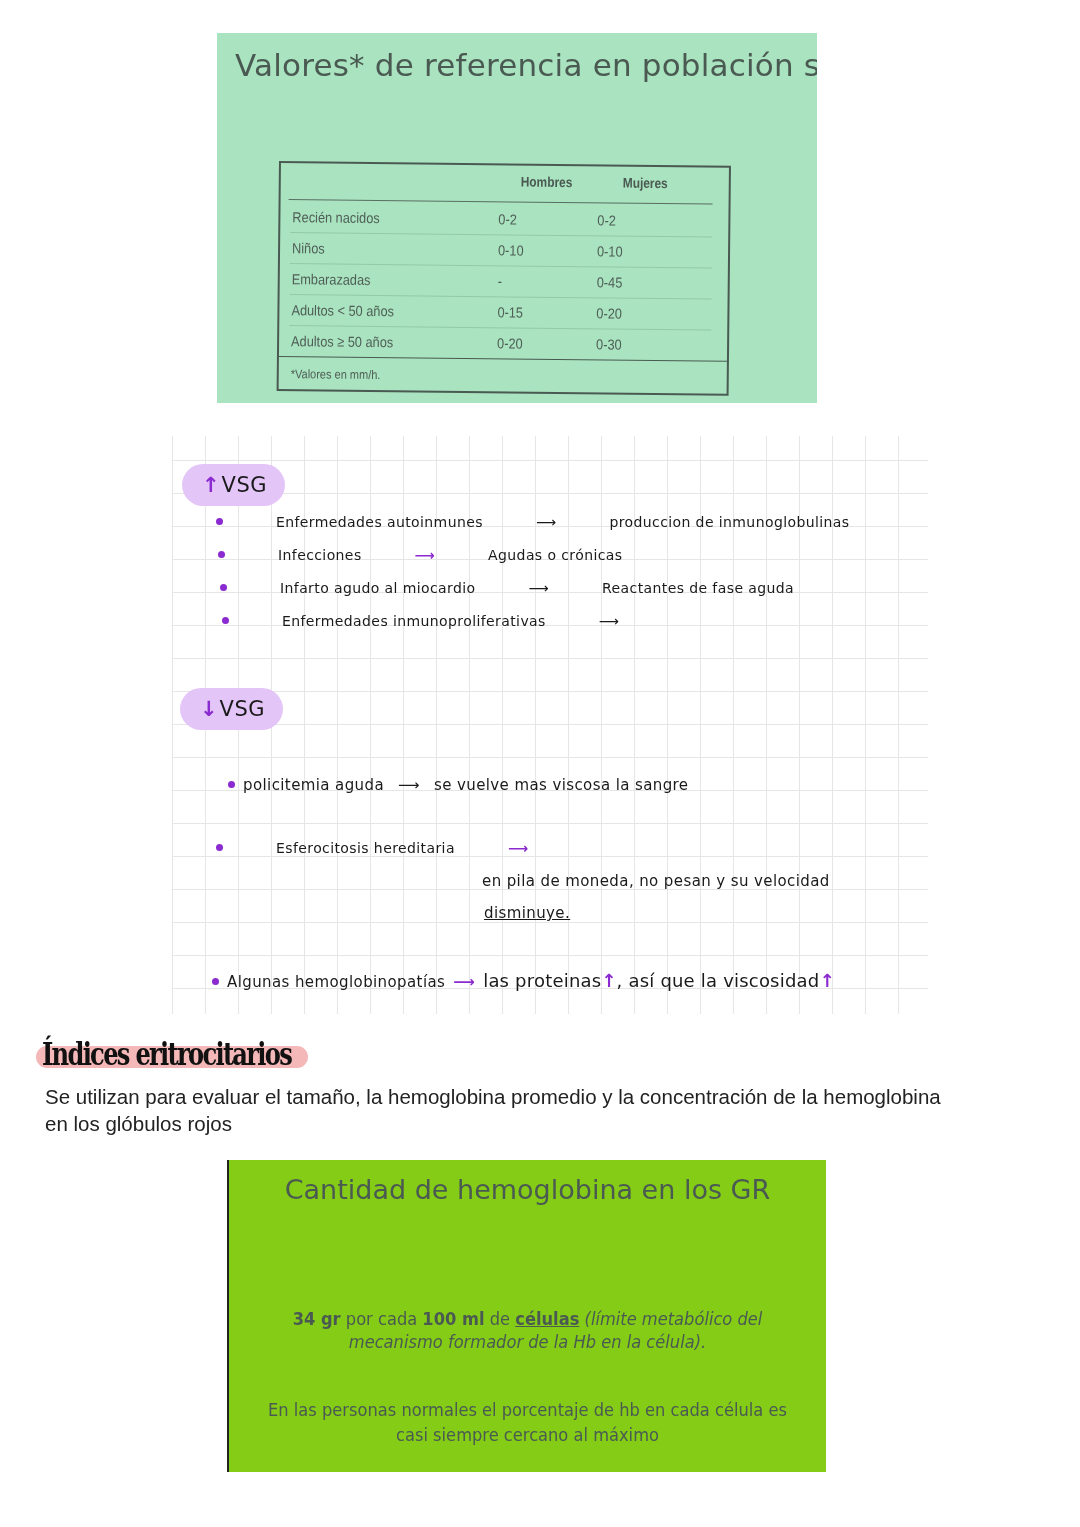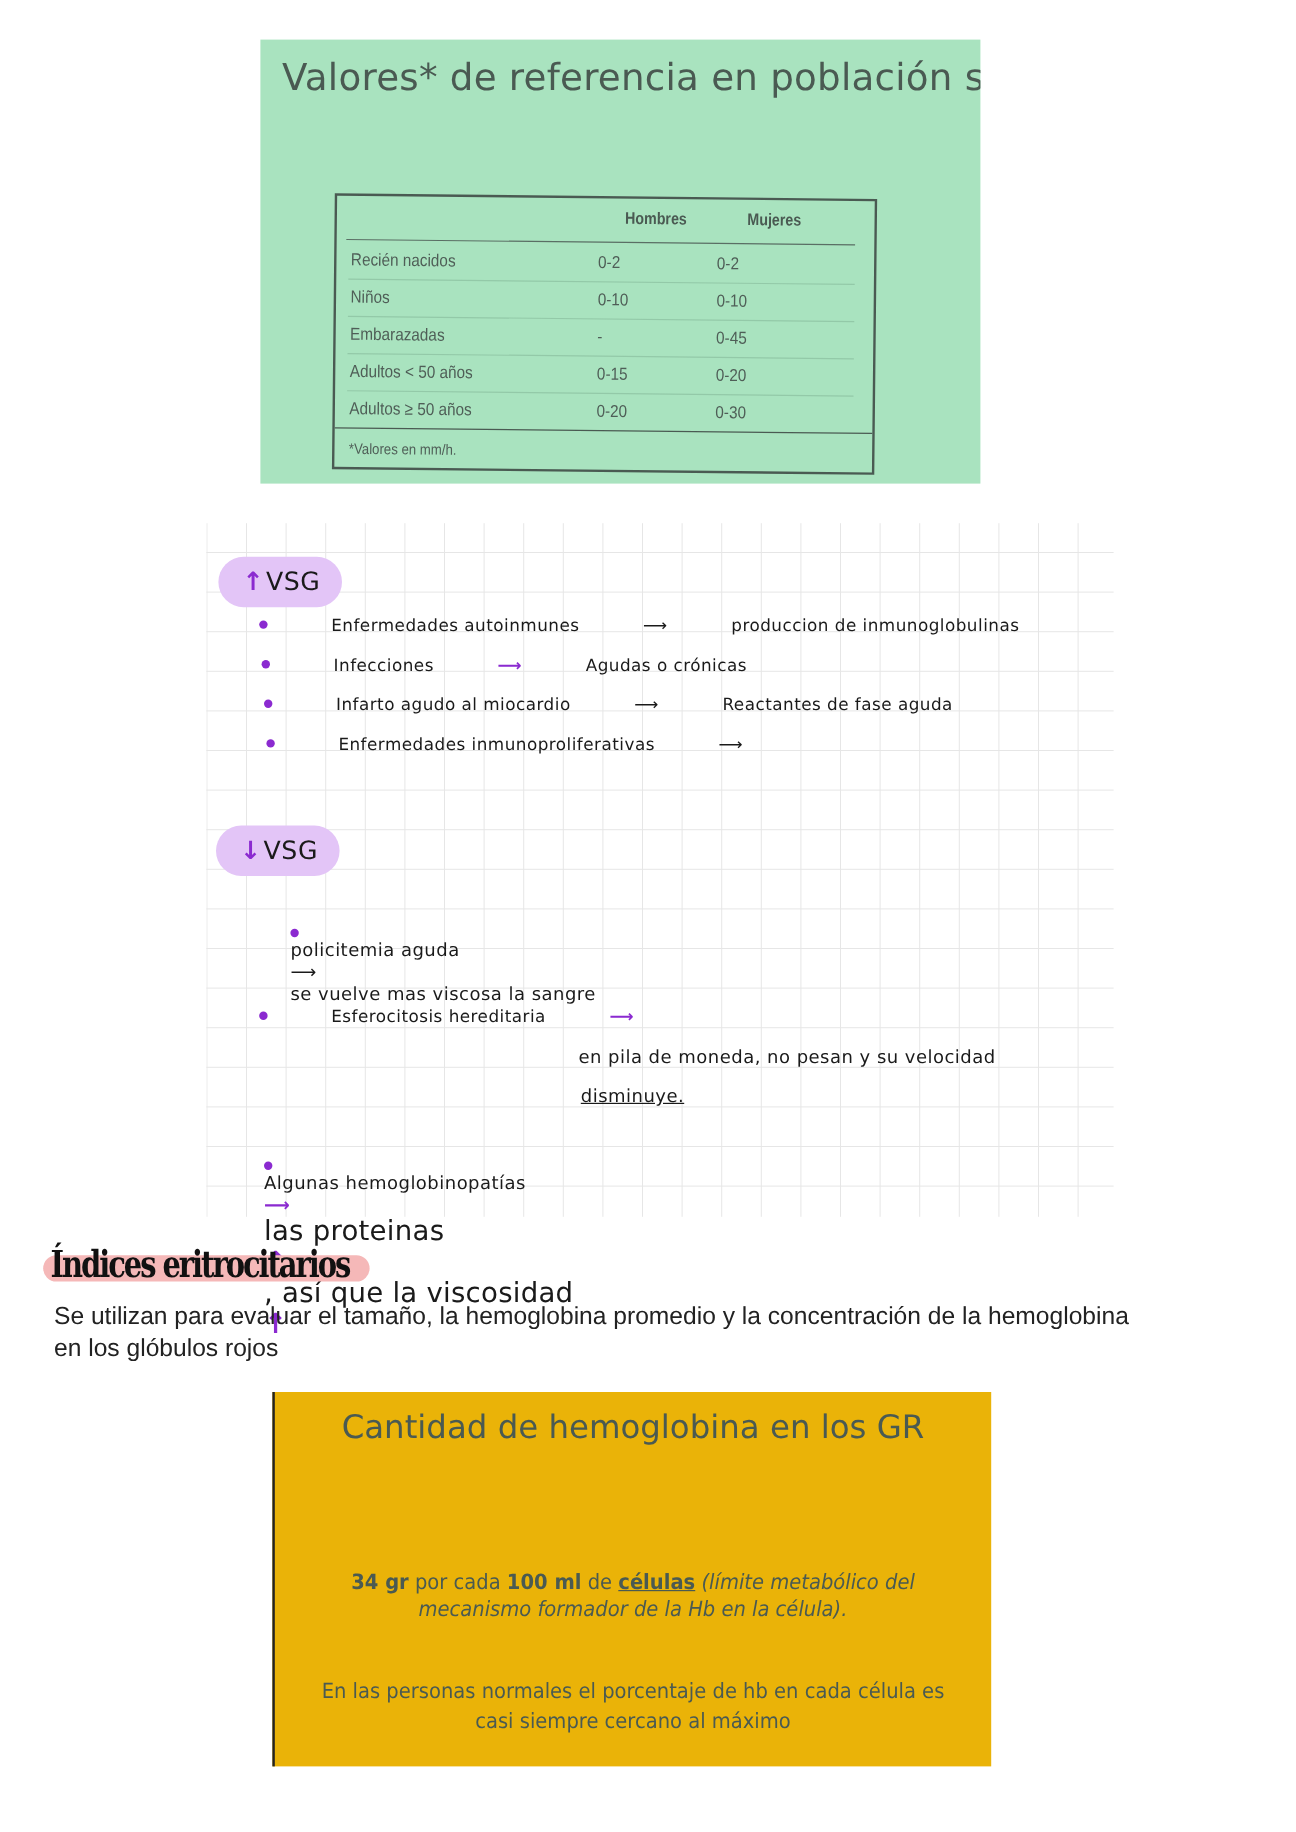--- a/index.html
+++ b/index.html
@@ -28,35 +28,35 @@
       background-size: 33px 33px;
       background-position: 0 24px;
     }
     .hw { font-family: "DejaVu Sans", sans-serif; color: #1a1a1a; }
     .pill { position: absolute; height: 42px; border-radius: 22px; background: #e3c5f7; display: flex; align-items: center; padding: 0 18px 0 20px; font-size: 21px; }
     .pill .arrow { color: #8b2ad0; font-weight: bold; margin-right: 2px; }
     .pill .label { color: #1a1a1a; letter-spacing: 0.5px; }
     .bullet { position: absolute; display: flex; align-items: baseline; white-space: nowrap; }
     .dot { display: inline-block; width: 7px; height: 7px; border-radius: 50%; background: #8b2ad0; margin-right: 8px; position: relative; top: -2px; }
     .b-small { font-size: 14px; letter-spacing: 0.4px; gap: 45px; }
-    .b-med { font-size: 15px; letter-spacing: 0.4px; flex-direction: column; }
-    .b-large { font-size: 23px; letter-spacing: 0.2px; }
+    .b-med { font-size: 15px; letter-spacing: 0.4px; }
+    .b-large { font-size: 18px; letter-spacing: 0.2px; }
     .arr { margin: 0 8px; color: #1a1a1a; }
     .arr.purple { color: #8b2ad0; font-weight: bold; }
     .up-p { color: #8b2ad0; font-weight: bold; }
     .cont { position: absolute; white-space: nowrap; }
 
     
     .sec-title { position: absolute; left: 36px; top: 1036px; height: 40px; }
     .sec-title .hl { position: absolute; left: 0; top: 10px; width: 272px; height: 22px; background: #f5b8b8; border-radius: 12px; }
     .sec-title .txt { position: relative; left: 6px; top: 0; font-family: "DejaVu Serif", serif; font-size: 31px; font-weight: bold; letter-spacing: -2.2px; color: #111; transform: scaleX(0.78); transform-origin: left top; display: inline-block; white-space: nowrap; }
     .sec-desc { position: absolute; left: 45px; top: 1083px; width: 900px; font-family: "Liberation Sans", sans-serif; font-size: 20.5px; line-height: 27px; color: #222; }
 
     
-    .slide2 { position: absolute; left: 227px; top: 1160px; width: 597px; height: 312px; background: #eab308; overflow: hidden; border-left: 2px solid #222; }
+    .slide2 { position: absolute; left: 227px; top: 1160px; width: 597px; height: 312px; background: #84cc16; overflow: hidden; border-left: 2px solid #222; }
     .slide2 .s-title { position: absolute; left: 0; right: 0; top: 14px; text-align: center; font-family: "DejaVu Sans", sans-serif; font-size: 27px; color: #4a5a52; white-space: nowrap; }
     .slide2 .p1 { position: absolute; left: 6px; right: 6px; top: 148px; text-align: center; font-family: "DejaVu Sans", sans-serif; font-size: 17.5px; line-height: 23px; color: #4a5a52; transform: scaleX(0.93); transform-origin: center top; }
     .slide2 .p2 { position: absolute; left: 0; right: 0; top: 238px; text-align: center; font-family: "DejaVu Sans", sans-serif; font-size: 17.5px; line-height: 25px; color: #4a5a52; transform: scaleX(0.93); transform-origin: center top; }
     .b { font-weight: bold; }
     .u { text-decoration: underline; font-weight: bold; }
     .i { font-style: italic; }
   </style>
 </head>
 <body>
 

